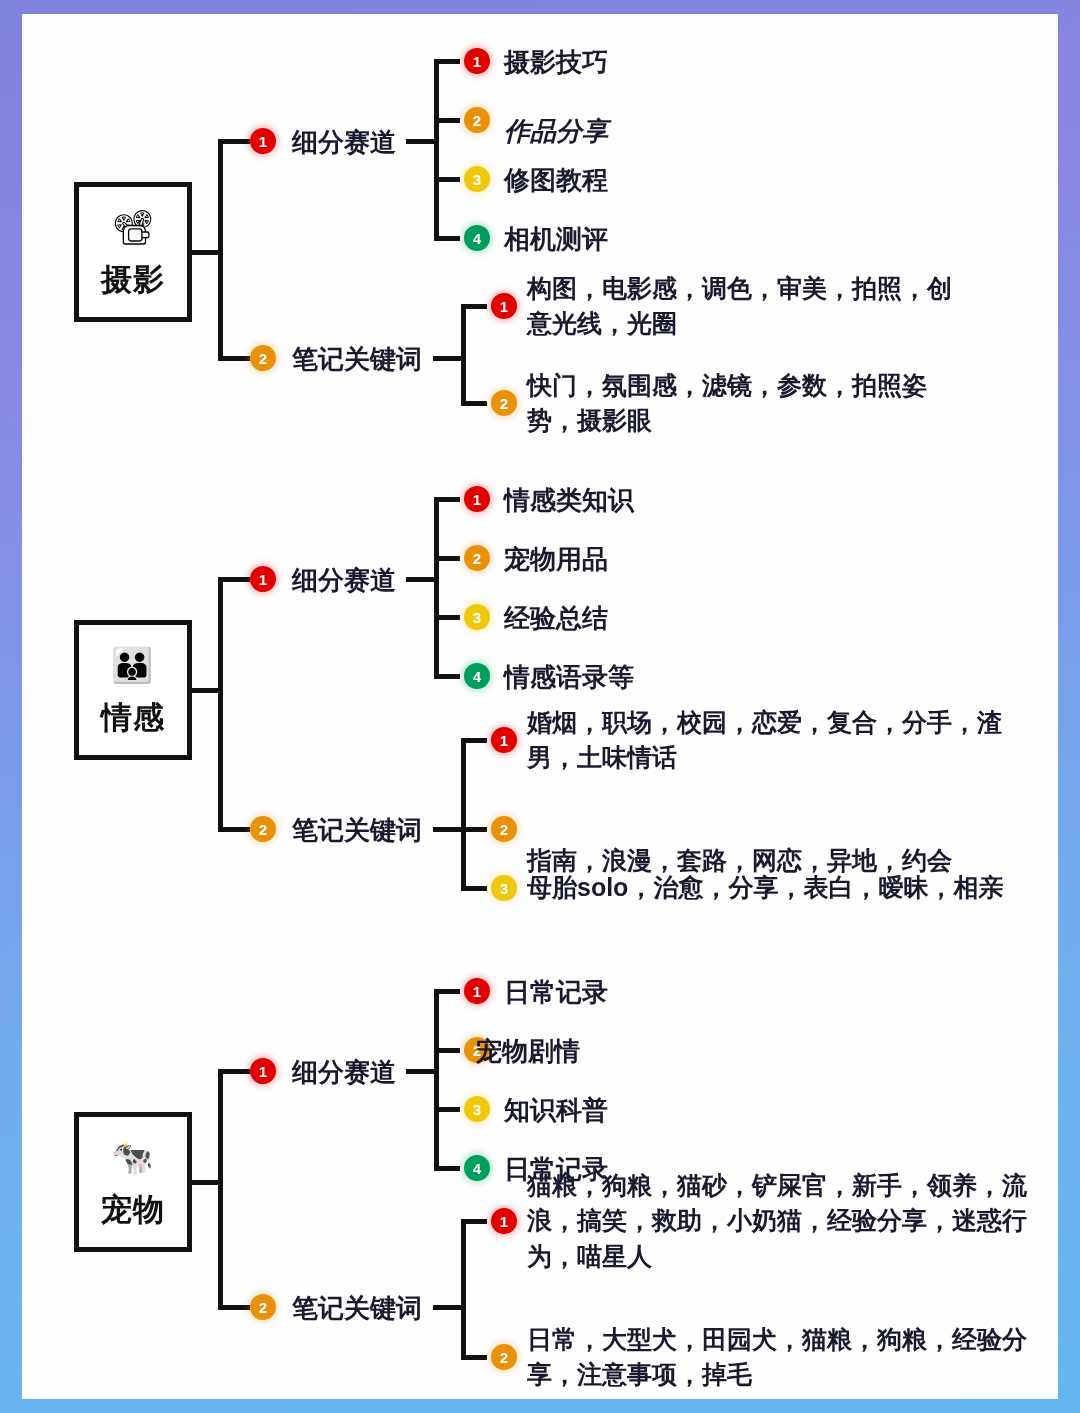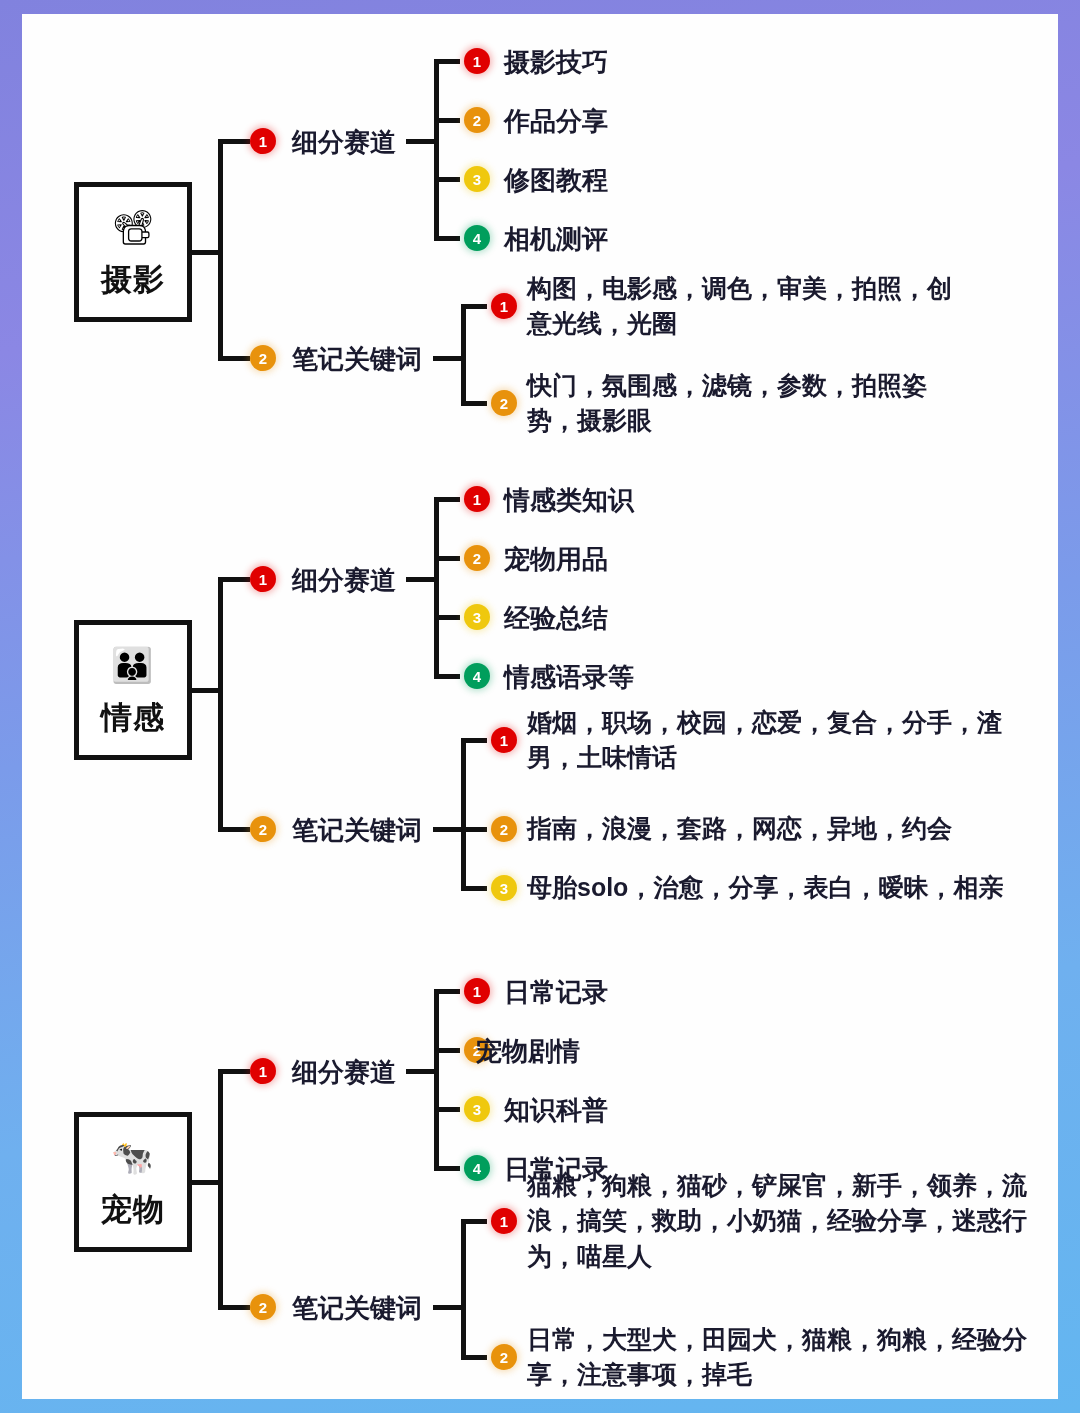--- a/index.html
+++ b/index.html
@@ -111,21 +111,21 @@
       <div class="hline" style="left: 196px; top: 342px; width: 32px;"></div>
       <div class="badge c1" style="left: 228px; top: 114px;">1</div>
       <div class="branch-label" style="left: 270px; top: 115px;">细分赛道</div>
       <div class="hline" style="left: 384px; top: 125px; width: 33px;"></div>
       <div class="vline" style="left: 412px; top: 45px; height: 182px;"></div>
       <div class="hline" style="left: 412px; top: 45px; width: 26px;"></div>
       <div class="badge c1" style="left: 442px; top: 34px;">1</div>
       <div class="leaf-label" style="left: 482px; top: 35px;">摄影技巧</div>
       <div class="hline" style="left: 412px; top: 104px; width: 26px;"></div>
       <div class="badge c2" style="left: 442px; top: 93px;">2</div>
-      <div class="leaf-label" style="left: 482px; top: 94px;">作品分享</div>
+      <div class="leaf-label" style="left: 482px; top: 104px; font-style: italic;">作品分享</div>
       <div class="hline" style="left: 412px; top: 163px; width: 26px;"></div>
       <div class="badge c3" style="left: 442px; top: 152px;">3</div>
       <div class="leaf-label" style="left: 482px; top: 153px;">修图教程</div>
       <div class="hline" style="left: 412px; top: 222px; width: 26px;"></div>
       <div class="badge c4" style="left: 442px; top: 211px;">4</div>
       <div class="leaf-label" style="left: 482px; top: 212px;">相机测评</div>
       <div class="badge c2" style="left: 228px; top: 331px;">2</div>
       <div class="branch-label" style="left: 270px; top: 332px;">笔记关键词</div>
       <div class="hline" style="left: 411px; top: 342px; width: 33px;"></div>
       <div class="vline" style="left: 439px; top: 290px; height: 102px;"></div>
@@ -161,21 +161,21 @@
       <div class="leaf-label" style="left: 482px; top: 650px;">情感语录等</div>
       <div class="badge c2" style="left: 228px; top: 802px;">2</div>
       <div class="branch-label" style="left: 270px; top: 803px;">笔记关键词</div>
       <div class="hline" style="left: 411px; top: 813px; width: 33px;"></div>
       <div class="vline" style="left: 439px; top: 724px; height: 153px;"></div>
       <div class="hline" style="left: 439px; top: 724px; width: 26px;"></div>
       <div class="badge c1" style="left: 469px; top: 713px;">1</div>
       <div class="kw-label" style="left: 505px; top: 690.5px; width: 500px; white-space: normal;">婚烟，职场，校园，恋爱，复合，分手，渣男，土味情话</div>
       <div class="hline" style="left: 439px; top: 813px; width: 26px;"></div>
       <div class="badge c2" style="left: 469px; top: 802px;">2</div>
-      <div class="kw-label" style="left: 505px; top: 797px; width: 500px; white-space: normal;">指南，浪漫，套路，网恋，异地，约会</div>
+      <div class="kw-label" style="left: 505px; top: 829px; width: 500px; white-space: normal;">指南，浪漫，套路，网恋，异地，约会</div>
       <div class="hline" style="left: 439px; top: 872px; width: 26px;"></div>
       <div class="badge c3" style="left: 469px; top: 861px;">3</div>
       <div class="kw-label" style="left: 505px; top: 856px; width: 500px; white-space: normal;">母胎solo，治愈，分享，表白，暧昧，相亲</div>
       <div class="root-box" style="left: 52px; top: 1098px;">
         <div class="root-emoji">🐄</div>
         <div class="root-label">宠物</div>
       </div>
       <div class="hline" style="left: 166px; top: 1166px; width: 35px;"></div>
       <div class="vline" style="left: 196px; top: 1055px; height: 241px;"></div>
       <div class="hline" style="left: 196px; top: 1055px; width: 32px;"></div>

